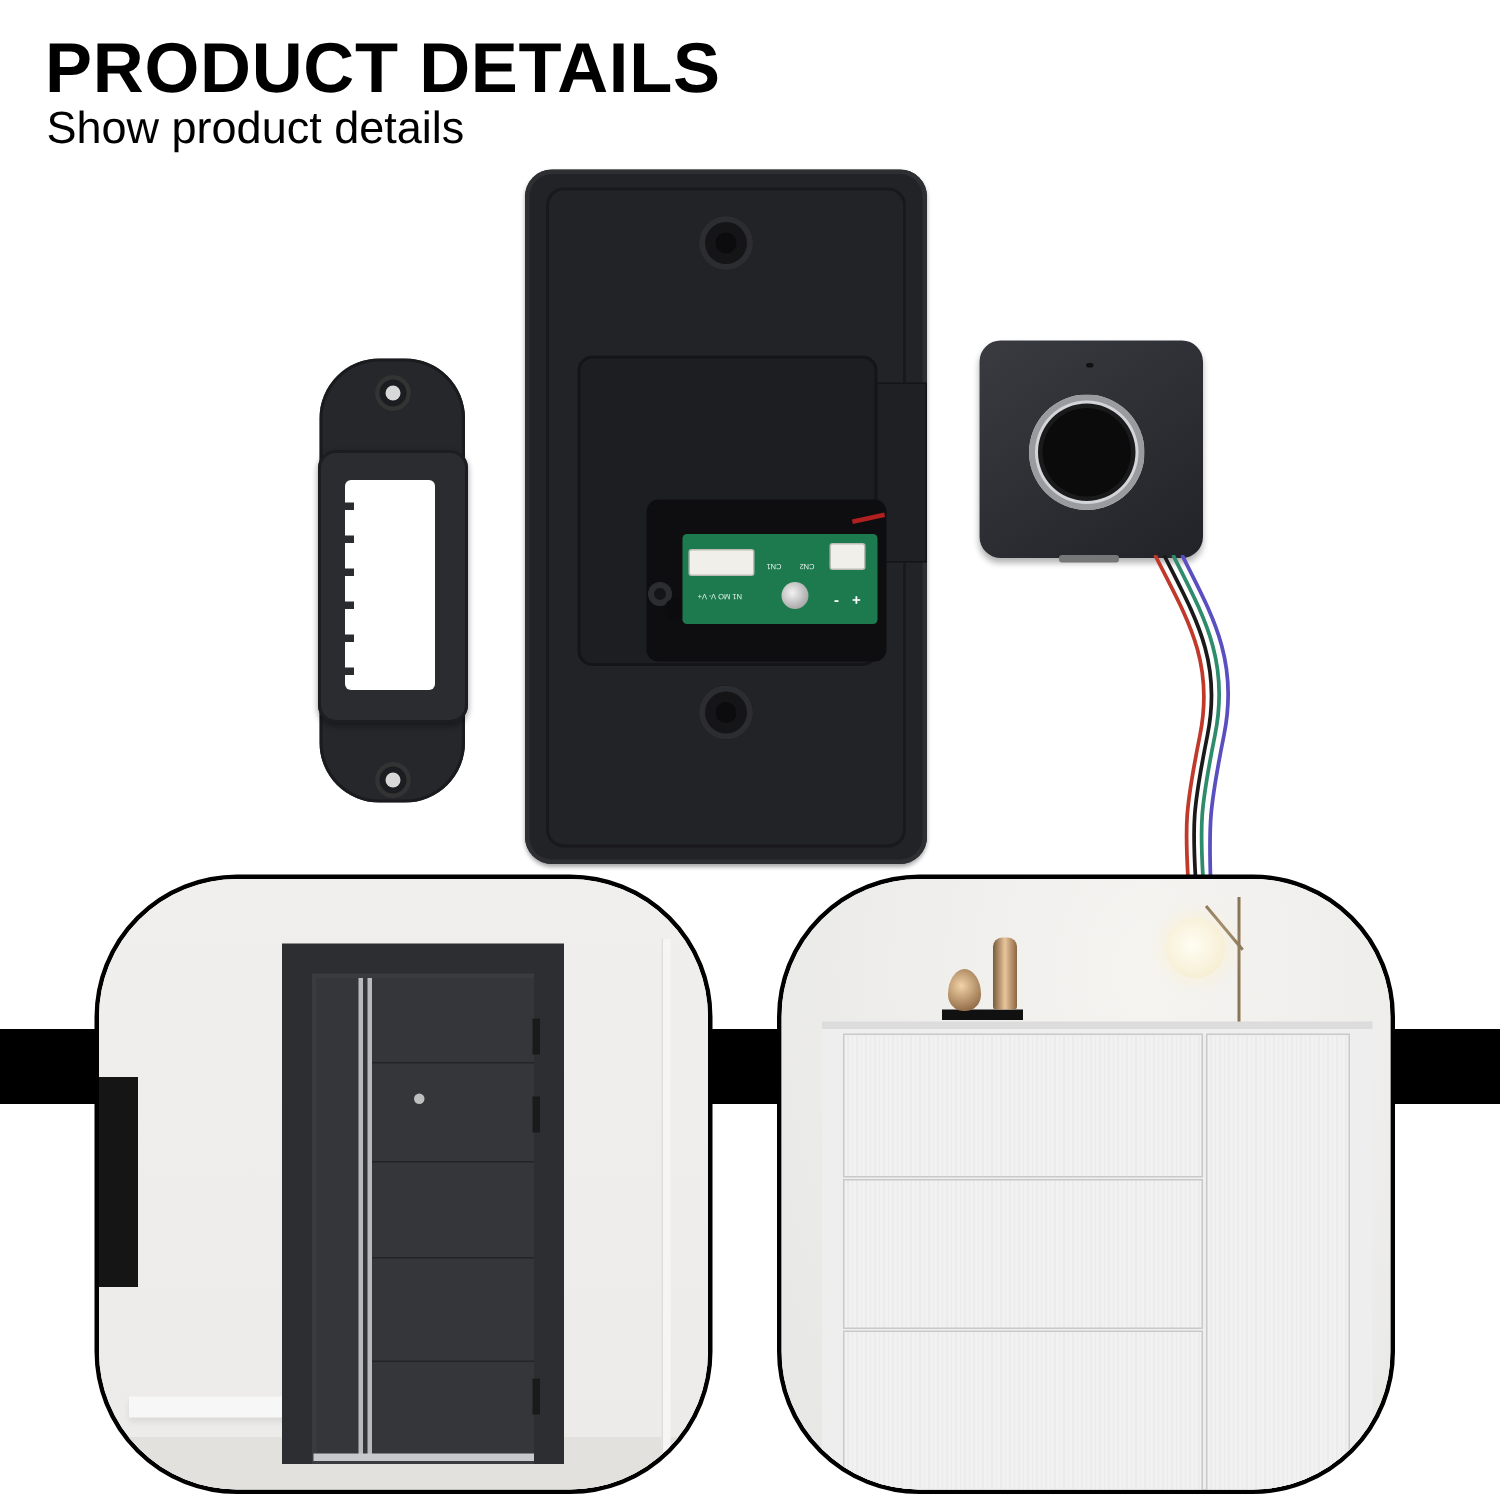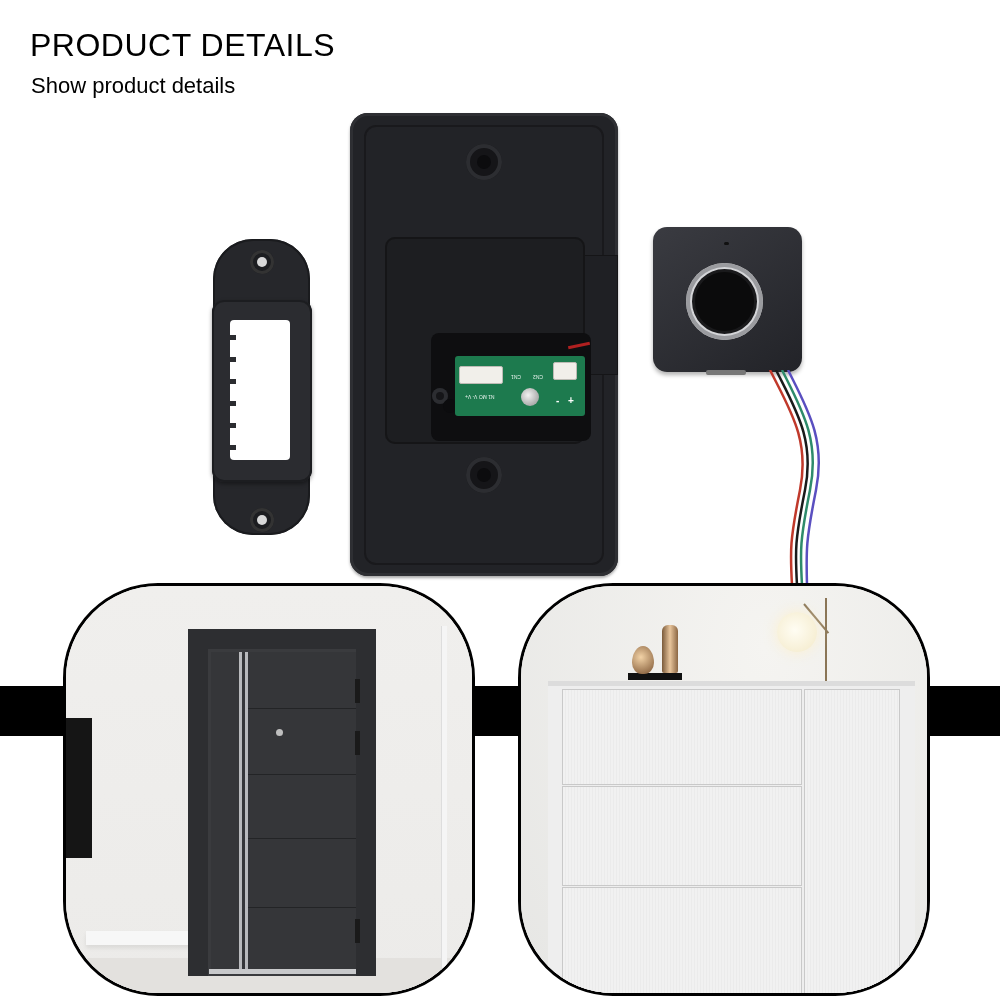--- a/index.html
+++ b/index.html
@@ -1,20 +1,20 @@
 <!DOCTYPE html>
 <html><head>
 <meta charset="utf-8">
 <style>
   *{box-sizing:border-box;margin:0;padding:0;}
   html,body{width:1000px;height:1000px;background:#ffffff;overflow:hidden;}
   body{position:relative;font-family:"Liberation Sans",sans-serif;color:#000;}
 
-  .title{position:absolute;left:30px;top:20px;font-size:32px;font-weight:normal;letter-spacing:0.5px;line-height:50px;}
-  .subtitle{position:absolute;left:31px;top:70px;font-size:22px;line-height:32px;color:#000;}
+  .title{position:absolute;left:30px;top:20px;font-size:47px;font-weight:bold;letter-spacing:0.5px;line-height:50px;}
+  .subtitle{position:absolute;left:31px;top:70px;font-size:30px;line-height:32px;color:#000;}
 
   
   .strike{position:absolute;left:213px;top:239px;width:97px;height:296px;background:#26272b;border-radius:40px;box-shadow:inset 0 0 0 2px #1a1b1e;}
   .strike-raised{position:absolute;left:212px;top:300px;width:100px;height:182px;background:#2b2c30;border-radius:12px;box-shadow:0 2px 4px rgba(0,0,0,.4),inset 0 0 0 2px #1c1d20;}
   .strike-window{position:absolute;left:230px;top:320px;width:60px;height:140px;background:#fff;border-radius:4px;}
   .strike-tooth{position:absolute;width:6px;height:5px;background:#2b2c30;}
   .screw-hole{position:absolute;width:24px;height:24px;border-radius:50%;background:#1c1d20;box-shadow:inset 0 0 0 3px #333;}
   .screw-hole::after{content:"";position:absolute;left:7px;top:7px;width:10px;height:10px;border-radius:50%;background:#d8d8d8;}
 
   

